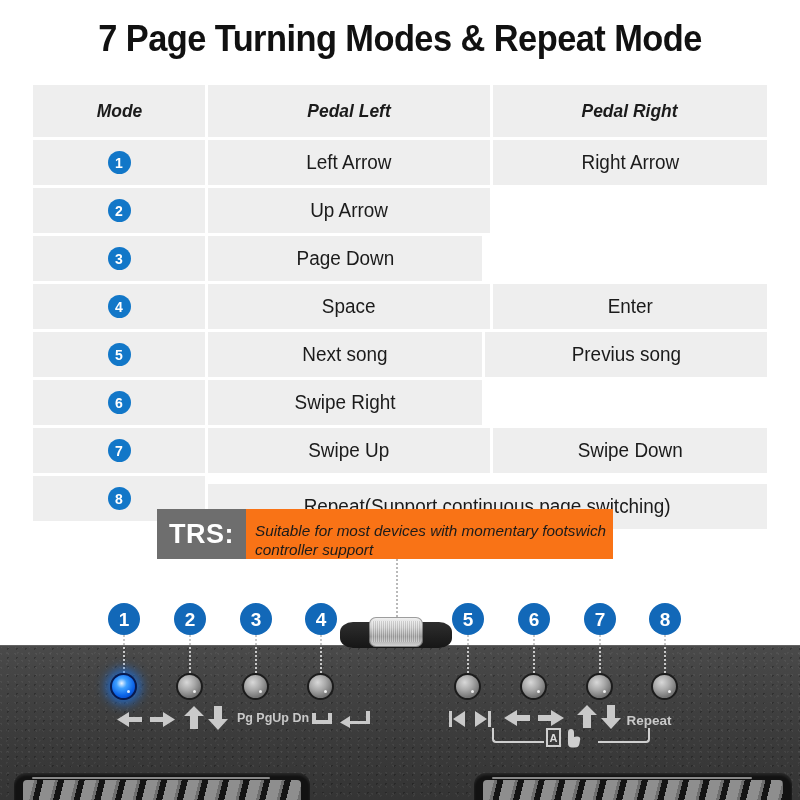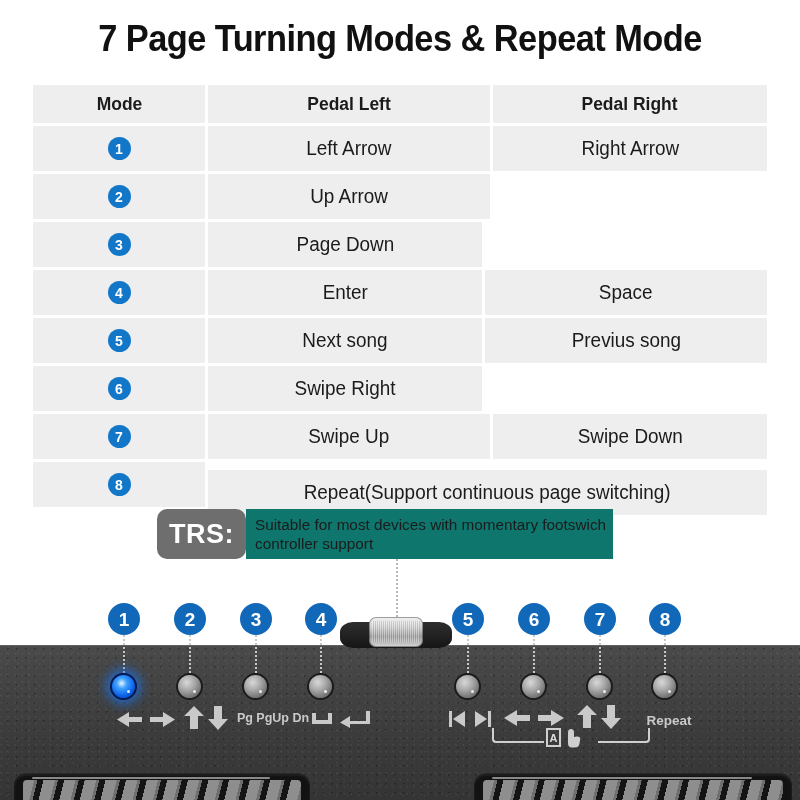--- a/index.html
+++ b/index.html
@@ -27,21 +27,21 @@
   .cell {
     background: #eeeeee;
     display: flex; align-items: center; justify-content: center;
     color: #1b1b1b;
   }
   .c-mode  { width: 172px; }
   .c-left  { width: 282px; }
   .c-right { width: 274px; }
   .c-merge { width: 559px; margin-top: 8px; }
 
-  .hdr .cell { height: 38px; font-size: 18px; font-weight: bold; }
+  .hdr .cell { height: 52px; font-size: 18px; font-weight: bold; font-style: italic; }
   .body-row .cell { height: 45px; font-size: 19.5px; }
   .body-row .cell.c-left, .body-row .cell.c-right, .body-row .cell.c-merge {
     transform: none;
   }
   .cell-text { transform: scaleX(0.97); transform-origin: center; white-space: nowrap; }
 
   
   .badge {
     width: 23px; height: 23px; border-radius: 50%;
     background: #1277c8;
@@ -50,26 +50,26 @@
     line-height: 1;
   }
 
   
   .trs-wrap { position: absolute; left: 157px; top: 509px; display: flex; }
   .trs-tag {
     width: 89px; height: 50px; background: #6e6e6e;
     color: #ffffff; font-size: 27px; font-weight: bold;
     display: flex; align-items: center; justify-content: center;
     letter-spacing: 0.5px;
-    border-radius: 10px;
   }
   .trs-body {
-    width: 367px; height: 50px; background: #0f766e;
-    display: flex; align-items: center;
+    width: 367px; height: 50px; background: #f97316;
+    display: flex; align-items: flex-end;
     padding-left: 9px;
+    font-style: italic;
   }
   .trs-body span {
     font-size: 15.3px; color: #1b1b1b; line-height: 1.25;
   }
 
   
   .connector {
     position: absolute; left: 396px; top: 559px;
     width: 0; height: 58px;
     border-left: 2px dotted #b9b9b9;
@@ -248,25 +248,25 @@
             <div class="badge">3</div>
           </div>
           <div class="cell c-right">
             <span class="cell-text">Page Down</span>
           </div>
         </div>
         <div class="trow body-row">
           <div class="cell c-mode">
             <div class="badge">4</div>
           </div>
-          <div class="cell c-right">
-            <span class="cell-text">Enter</span>
-          </div>
           <div class="cell c-left">
             <span class="cell-text">Space</span>
+          </div>
+          <div class="cell c-right">
+            <span class="cell-text">Enter</span>
           </div>
         </div>
         <div class="trow body-row">
           <div class="cell c-mode">
             <div class="badge">5</div>
           </div>
           <div class="cell c-right">
             <span class="cell-text">Next song</span>
           </div>
           <div class="cell c-left">
@@ -420,21 +420,21 @@
     </svg>
   </div>
 
   <div class="glyph" style="left:570px; top:703px; width:62px; height:28px;">
     <svg width="56" height="26" viewBox="0 0 56 26" aria-hidden="true">
       <path d="M10 24 L10 11 L4 11 L14 1 L24 11 L18 11 L18 24 Z" fill="#c9c9c9"></path>
       <path d="M34 1 L34 14 L28 14 L38 25 L48 14 L42 14 L42 1 Z" fill="#c9c9c9"></path>
     </svg>
   </div>
 
-  <div class="glyph repeat" style="left:634px; top:712px; width:70px; height:18px;">Repeat</div>
+  <div class="glyph repeat" style="left:614px; top:712px; width:70px; height:18px;">Repeat</div>
 
   <div class="bracket">
     <div class="bl"></div>
     <div class="br"></div>
     <div class="a-box">A</div>
     <div class="hand">
       <svg width="18" height="20" viewBox="0 0 18 20" aria-hidden="true">
         <path d="M7 1 C9 1 10 2.5 10 4.5 L10 9 L12.5 8.6 C15 8.2 16.5 9.6 16.2 11.6
                  L15.4 16 C15 18.4 13.2 19.6 11 19.6 L8 19.6 C5.6 19.6 4 18 4 15.6
                  L4 4.5 C4 2.5 5 1 7 1 Z" fill="#cfcfcf"></path>

